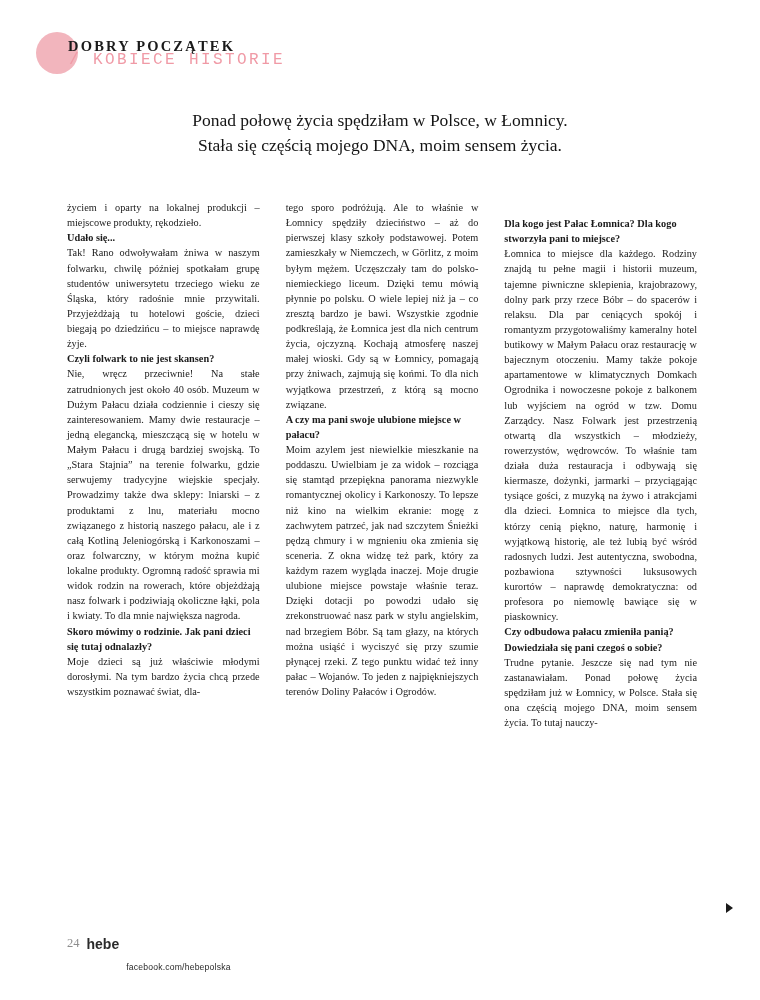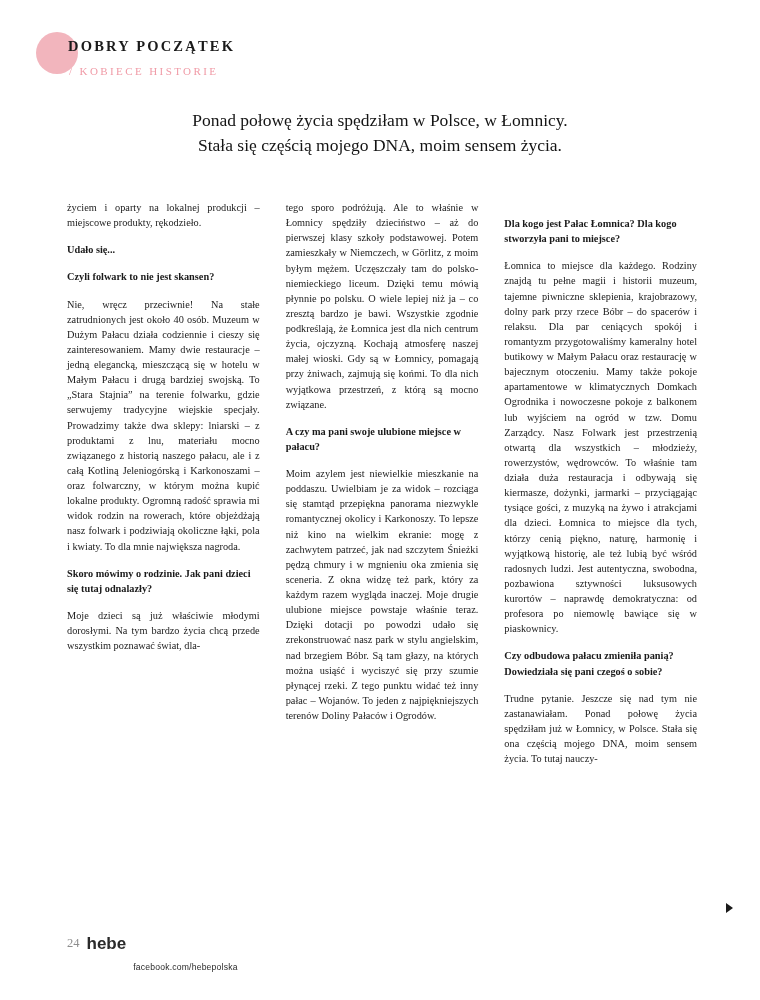--- a/index.html
+++ b/index.html
@@ -40,23 +40,23 @@
     top: 20px;
     font-family: "Liberation Serif", serif;
     font-size: 14.5px;
     font-weight: bold;
     letter-spacing: 2.2px;
     color: #1a1a1a;
   }
   .header-sub {
     position: absolute;
     left: 33px;
-    top: 47px;
-    font-family: Liberation Serif, serif;
-    font-size: 11px;
+    top: 33px;
+    font-family: Liberation Mono, monospace;
+    font-size: 16px;
     letter-spacing: 2.4px;
     color: #f09aa6;
   }
 
   
   .pullquote {
     position: absolute;
     top: 108px;
     left: 36px;
     right: 36px;
@@ -83,21 +83,21 @@
     font-size: 10.3px;
     line-height: 1.47;
     text-align: justify;
     -webkit-hyphens: auto;
     hyphens: auto;
   }
   .column p {
     margin: 0 0 0 0;
     text-indent: 0;
   }
-  .column p + p { margin-top: 12px; }
+  .column p + p { margin-top: 0; }
   .q {
     font-weight: bold;
     margin-top: 11px;
     margin-bottom: 2px;
     text-align: left;
   }
   .q:first-child { margin-top: 16px; }
   .a { margin-bottom: 0; }
 
   
@@ -109,21 +109,21 @@
     align-items: center;
     gap: 7px;
   }
   .footer-page {
     font-family: "Liberation Serif", serif;
     font-size: 12.5px;
     color: #8d8d8d;
   }
   .footer-brand {
     font-family: "Liberation Sans", sans-serif;
-    font-size: 17px;
+    font-size: 14px;
     font-weight: bold;
     color: #2a2a2a;
   }
   .footer-url {
     font-family: "Liberation Sans", sans-serif;
     font-size: 8.6px;
     color: #2a2a2a;
     letter-spacing: 0.2px;
     margin-top: 47px;
   }
@@ -151,20 +151,21 @@
 <div class="pullquote">
   <span class="line">Ponad połowę życia spędziłam w Polsce, w Łomnicy.</span>
   <span class="line">Stała się częścią mojego DNA, moim sensem życia.</span>
 </div>
 
 <div class="columns">
 
   <div class="column">
     <p class="a">życiem i oparty na lokalnej produkcji – miejscowe produkty, rękodzieło.</p>
     <p class="q">Udało się...</p>
+    <p class="a">Tak! Rano odwoływałam żniwa w naszym folwarku, chwilę później spotkałam grupę studentów uniwersytetu trzeciego wieku ze Śląska, który radośnie mnie przywitali. Przyjeżdżają tu hotelowi goście, dzieci biegają po dziedzińcu – to miejsce naprawdę żyje.</p>
     <p class="q">Czyli folwark to nie jest skansen?</p>
     <p class="a">Nie, wręcz przeciwnie! Na stałe zatrudnionych jest około 40 osób. Muzeum w Dużym Pałacu działa codziennie i cieszy się zainteresowaniem. Mamy dwie restauracje – jedną elegancką, mieszczącą się w hotelu w Małym Pałacu i drugą bardziej swojską. To „Stara Stajnia” na terenie folwarku, gdzie serwujemy tradycyjne wiejskie specjały. Prowadzimy także dwa sklepy: lniarski – z produktami z lnu, materiału mocno związanego z historią naszego pałacu, ale i z całą Kotliną Jeleniogórską i Karkonoszami – oraz folwarczny, w którym można kupić lokalne produkty. Ogromną radość sprawia mi widok rodzin na rowerach, które objeżdżają nasz folwark i podziwiają okoliczne łąki, pola i kwiaty. To dla mnie największa nagroda.</p>
     <p class="q">Skoro mówimy o rodzinie. Jak pani dzieci się tutaj odnalazły?</p>
     <p class="a">Moje dzieci są już właściwie młodymi dorosłymi. Na tym bardzo życia chcą przede wszystkim poznawać świat, dla-</p>
   </div>
 
   <div class="column">
     <p class="a">tego sporo podróżują. Ale to właśnie w Łomnicy spędziły dzieciństwo – aż do pierwszej klasy szkoły podstawowej. Potem zamieszkały w Niemczech, w Görlitz, z moim byłym mężem. Uczęszczały tam do polsko-niemieckiego liceum. Dzięki temu mówią płynnie po polsku. O wiele lepiej niż ja – co zresztą bardzo je bawi. Wszystkie zgodnie podkreślają, że Łomnica jest dla nich centrum życia, ojczyzną. Kochają atmosferę naszej małej wioski. Gdy są w Łomnicy, pomagają przy żniwach, zajmują się końmi. To dla nich wyjątkowa przestrzeń, z którą są mocno związane.</p>
     <p class="q">A czy ma pani swoje ulubione miejsce w pałacu?</p>
     <p class="a">Moim azylem jest niewielkie mieszkanie na poddaszu. Uwielbiam je za widok – rozciąga się stamtąd przepiękna panorama niezwykle romantycznej okolicy i Karkonoszy. To lepsze niż kino na wielkim ekranie: mogę z zachwytem patrzeć, jak nad szczytem Śnieżki pędzą chmury i w mgnieniu oka zmienia się sceneria. Z okna widzę też park, który za każdym razem wygląda inaczej. Moje drugie ulubione miejsce powstaje właśnie teraz. Dzięki dotacji po powodzi udało się zrekonstruować nasz park w stylu angielskim, nad brzegiem Bóbr. Są tam głazy, na których można usiąść i wyciszyć się przy szumie płynącej rzeki. Z tego punktu widać też inny pałac – Wojanów. To jeden z najpiękniejszych terenów Doliny Pałaców i Ogrodów.</p>

